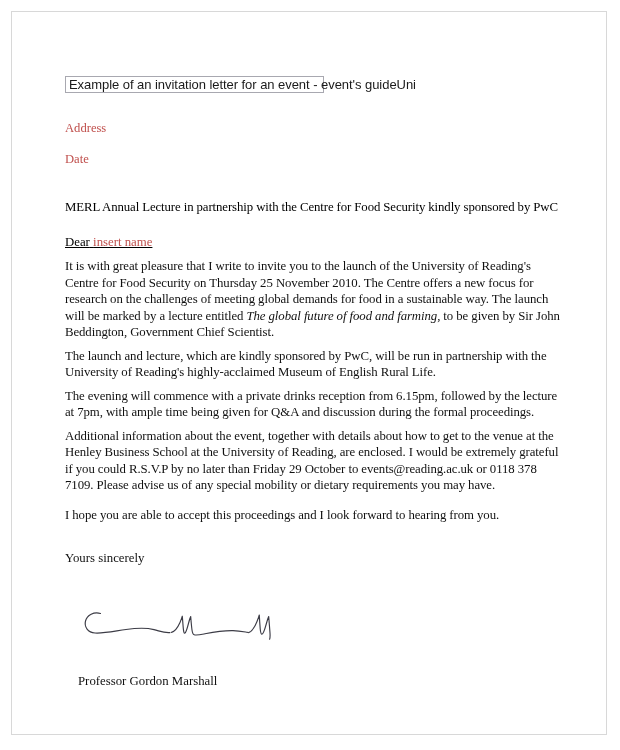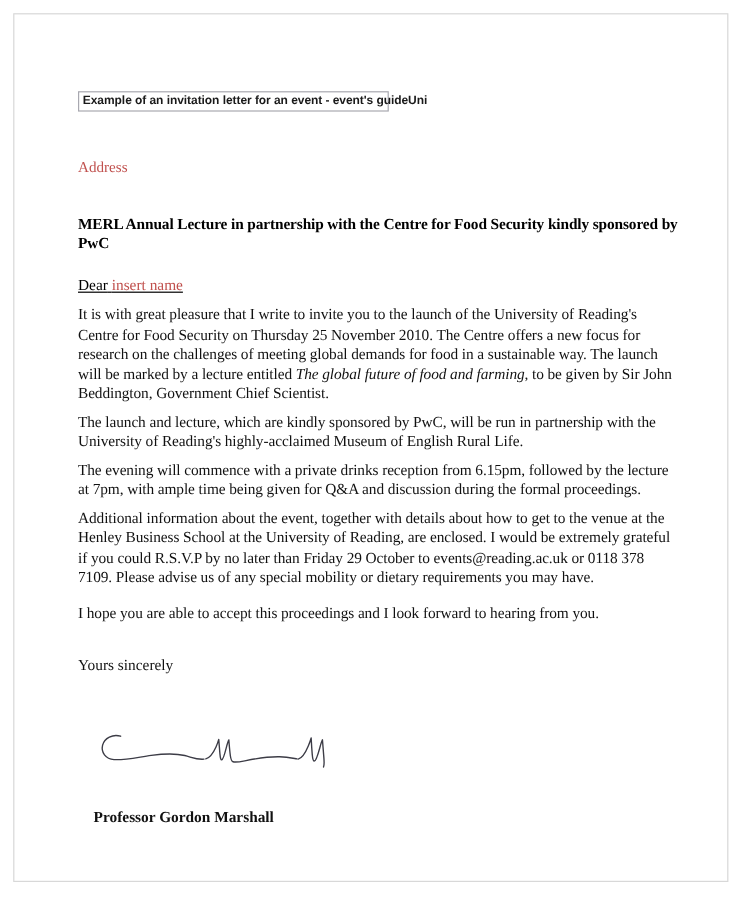--- a/index.html
+++ b/index.html
@@ -35,49 +35,48 @@
     height: 17px;
     border: 1px solid #a8a8b0;
     background: #ffffff;
     box-sizing: border-box;
     display: flex;
     align-items: center;
     padding: 0 3px;
   }
   #header-box .header-text {
     font-family: "Liberation Sans", "DejaVu Sans", sans-serif;
-    font-size: 10px;
+    font-size: 13px;
     line-height: 1;
     color: #1a1a1a;
     white-space: nowrap;
     letter-spacing: -0.05px;
-    font-weight: bold;
   }
 
   
   #letter-body {
     position: absolute;
     left: 53px;
-    top: 120px;
+    top: 109px;
     width: 502px;
   }
 
   .field-red {
     color: #c0504d;
     font-size: 12.6px;
     line-height: 1.12;
     margin: 0;
   }
   #field-address { margin: 0 0 17px 0; }
   #field-date    { margin: 0 0 0 0; }
 
   #letter-title {
     margin: 34px 0 0 0;
     font-size: 12.8px;
-    font-weight: bold;
+    font-weight: normal;
     line-height: 1.24;
     color: #000000;
     letter-spacing: -0.1px;
   }
 
   #salutation {
     margin: 19px 0 0 0;
     font-size: 12.8px;
     line-height: 1.2;
     color: #000000;
@@ -123,36 +122,36 @@
   }
 
   #signature-name {
     position: absolute;
     left: 66px;
     top: 662px;
     font-size: 12.8px;
     line-height: 1.2;
     color: #111111;
     margin: 0;
-    font-weight: bold;
   }
 </style>
 </head>
 <body>
 
 <div id="page-sheet">
 
   <div id="header-box">
     <span class="header-text">Example of an invitation letter for an event - event's guideUni</span>
   </div>
 
   <div id="letter-body">
 
     <p id="field-address" class="field-red">Address</p>
 
+    <p id="field-date" class="field-red">Date</p>
 
     <p id="letter-title">MERL Annual Lecture in partnership with the Centre for Food Security kindly sponsored by PwC</p>
 
     <p id="salutation">
       <span>Dear</span>
       <span class="insert-name">insert name</span>
     </p>
 
     <p class="body-para" id="para-launch-invite">
       <span>It is with great pleasure that I write to invite you to the launch of the University of Reading's Centre for Food Security on Thursday 25 November 2010.  The Centre offers a new focus for research on the challenges of meeting global demands for food in a sustainable way.  The launch will be marked by a lecture entitled </span><em>The global future of food and farming</em><span>, to be given by Sir John Beddington, Government Chief Scientist.</span>

